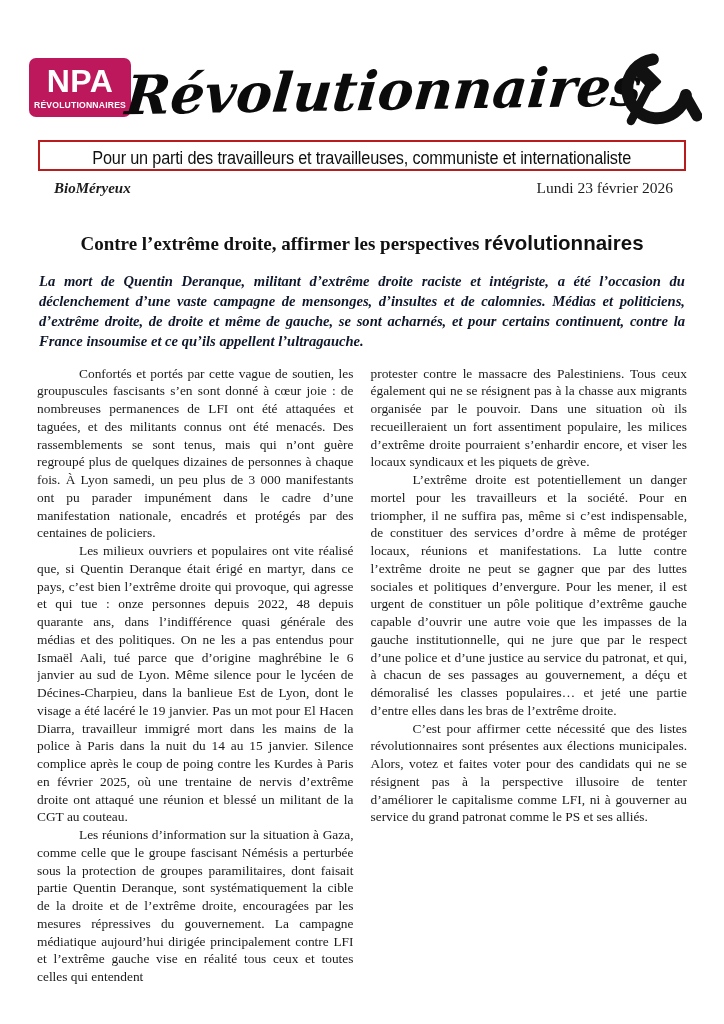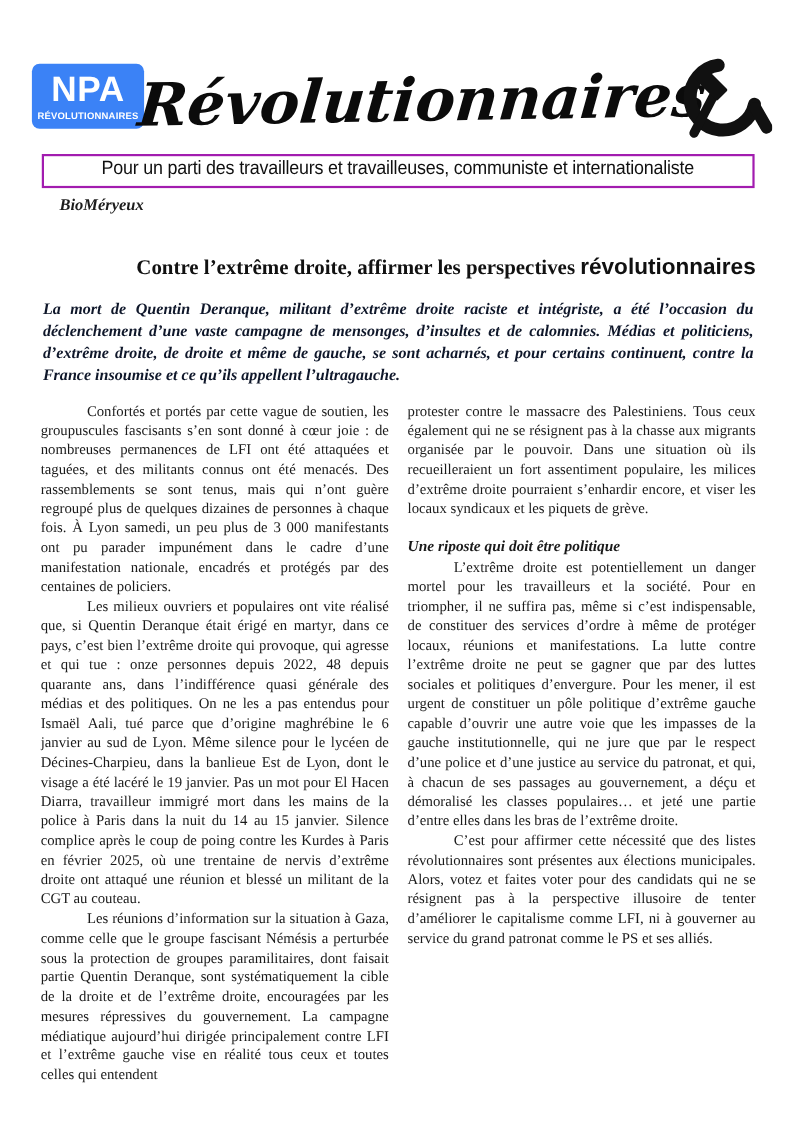--- a/index.html
+++ b/index.html
@@ -1,37 +1,37 @@
 <!DOCTYPE html>
 <html lang="fr"><head>
 <meta charset="utf-8">
 <style>
   html,body{margin:0;padding:0;background:#ffffff;}
   .page{position:relative;width:724px;height:1024px;background:#ffffff;color:#1c1c1c;overflow:hidden;
         font-family:"Liberation Serif",serif;}
   
-  .logo{position:absolute;left:29px;top:58px;width:102px;height:59px;background:#3b82f6;border-radius:7px;
+  .logo{position:absolute;left:29px;top:58px;width:102px;height:59px;background:#be185d;border-radius:7px;
         display:flex;flex-direction:column;align-items:center;justify-content:center;color:#fff;}
   .logo-npa{font-family:"Liberation Sans",sans-serif;font-weight:700;font-size:32px;line-height:1;letter-spacing:.5px;}
   .logo-sub{font-family:"Liberation Sans",sans-serif;font-weight:700;font-size:8.6px;line-height:1;letter-spacing:.2px;margin-top:4px;}
   .script-title{position:absolute;left:126px;top:62px;width:488px;text-align:center;color:#0b0b0b;
         font-family:"DejaVu Serif",serif;font-style:italic;font-weight:700;font-size:54px;line-height:1.1;
         transform:skewX(-6deg) rotate(-1deg);white-space:nowrap;}
   .hs{position:absolute;right:22px;top:50px;width:88px;height:88px;color:#111;}
   .hs svg{width:100%;height:100%;}
-  .banner{position:absolute;left:38px;top:140px;width:648px;height:31px;border:2px solid #a21caf;box-sizing:border-box;
-        display:flex;align-items:flex-start;justify-content:center;}
+  .banner{position:absolute;left:38px;top:140px;width:648px;height:31px;border:2px solid #b91c1c;box-sizing:border-box;
+        display:flex;align-items:flex-end;justify-content:center;}
   .banner span{font-family:"Liberation Sans",sans-serif;font-size:17.5px;letter-spacing:-.2px;color:#101010;
         transform:scaleX(.93);white-space:nowrap;}
   .edition-row{position:absolute;left:54px;top:179px;width:648px;display:flex;justify-content:space-between;align-items:center;gap:32px;}
   .edition{font-style:italic;font-weight:700;font-size:15px;}
   .date{font-size:15.5px;padding-right:29px;}
   
   .article{position:absolute;left:37px;top:231px;width:650px;}
-  .headline{margin:0 0 15px;text-align:right;font-weight:700;font-size:19px;line-height:1.2;color:#111;}
+  .headline{margin:0 0 15px;text-align:center;font-weight:700;font-size:19px;line-height:1.2;color:#111;}
   .headline .accent{font-family:"Liberation Sans",sans-serif;font-weight:700;font-size:20.5px;}
   .intro{margin:0 2px 13px;text-align:justify;font-style:italic;font-weight:700;font-size:14.6px;line-height:20.2px;color:#0f172a;}
   .columns{display:flex;gap:17px;height:648px;overflow:hidden;}
   .col{width:316.5px;font-size:13.4px;line-height:17.75px;text-align:justify;color:#1a1a1a;}
   .blk{margin:0;}
   .heading{font-style:italic;font-weight:700;font-size:14px;text-align:left;}
   .col .heading:not(:first-child){margin-top:17.75px;}
   .para{text-indent:42px;}
   .para_cont{text-indent:0;}
   .para_bold{font-weight:700;text-indent:42px;}
@@ -59,36 +59,36 @@
         <rect x="19" y="22" width="37" height="17" rx="2" fill="currentColor" transform="rotate(45 37.5 30.5)"></rect>
       </svg>
     </div>
 
     <div class="banner">
       <span>Pour un parti des travailleurs et travailleuses, communiste et internationaliste</span>
     </div>
 
     <div class="edition-row">
       <span class="edition">BioMéryeux</span>
+      <span class="date">Lundi 23 février 2026</span>
     </div>
   </header>
 
   <main class="article">
     <h1 class="headline"><span>Contre l’extrême droite, affirmer les perspectives</span> <span class="accent">révolutionnaires</span></h1>
 
     <p class="intro">La mort de Quentin Deranque, militant d’extrême droite raciste et intégriste, a été l’occasion du déclenchement d’une vaste campagne de mensonges, d’insultes et de calomnies. Médias et politiciens, d’extrême droite, de droite et même de gauche, se sont acharnés, et pour certains continuent, contre la France insoumise et ce qu’ils appellent l’ultragauche.</p>
 
     <div class="columns">
       <div class="col">
           <p class="blk para">Confortés et portés par cette vague de soutien, les groupuscules fascisants s’en sont donné à cœur joie : de nombreuses permanences de LFI ont été attaquées et taguées, et des militants connus ont été menacés. Des rassemblements se sont tenus, mais qui n’ont guère regroupé plus de quelques dizaines de personnes à chaque fois. À Lyon samedi, un peu plus de 3 000 manifestants ont pu parader impunément dans le cadre d’une manifestation nationale, encadrés et protégés par des centaines de policiers.</p>
           <p class="blk para">Les milieux ouvriers et populaires ont vite réalisé que, si Quentin Deranque était érigé en martyr, dans ce pays, c’est bien l’extrême droite qui provoque, qui agresse et qui tue : onze personnes depuis 2022, 48 depuis quarante ans, dans l’indifférence quasi générale des médias et des politiques. On ne les a pas entendus pour Ismaël Aali, tué parce que d’origine maghrébine le 6 janvier au sud de Lyon. Même silence pour le lycéen de Décines-Charpieu, dans la banlieue Est de Lyon, dont le visage a été lacéré le 19 janvier. Pas un mot pour El Hacen Diarra, travailleur immigré mort dans les mains de la police à Paris dans la nuit du 14 au 15 janvier. Silence complice après le coup de poing contre les Kurdes à Paris en février 2025, où une trentaine de nervis d’extrême droite ont attaqué une réunion et blessé un militant de la CGT au couteau.</p>
           <p class="blk para">Les réunions d’information sur la situation à Gaza, comme celle que le groupe fascisant Némésis a perturbée sous la protection de groupes paramilitaires, dont faisait partie Quentin Deranque, sont systématiquement la cible de la droite et de l’extrême droite, encouragées par les mesures répressives du gouvernement. La campagne médiatique aujourd’hui dirigée principalement contre LFI et l’extrême gauche vise en réalité tous ceux et toutes celles qui entendent</p>
         </div>
       <div class="col">
           <p class="blk para_cont">protester contre le massacre des Palestiniens. Tous ceux également qui ne se résignent pas à la chasse aux migrants organisée par le pouvoir. Dans une situation où ils recueilleraient un fort assentiment populaire, les milices d’extrême droite pourraient s’enhardir encore, et viser les locaux syndicaux et les piquets de grève.</p>
-          <div class="blk heading">Une riposte qui doit être politique</div>
           <p class="blk para">L’extrême droite est potentiellement un danger mortel pour les travailleurs et la société. Pour en triompher, il ne suffira pas, même si c’est indispensable, de constituer des services d’ordre à même de protéger locaux, réunions et manifestations. La lutte contre l’extrême droite ne peut se gagner que par des luttes sociales et politiques d’envergure. Pour les mener, il est urgent de constituer un pôle politique d’extrême gauche capable d’ouvrir une autre voie que les impasses de la gauche institutionnelle, qui ne jure que par le respect d’une police et d’une justice au service du patronat, et qui, à chacun de ses passages au gouvernement, a déçu et démoralisé les classes populaires… et jeté une partie d’entre elles dans les bras de l’extrême droite.</p>
           <p class="blk para">C’est pour affirmer cette nécessité que des listes révolutionnaires sont présentes aux élections municipales. Alors, votez et faites voter pour des candidats qui ne se résignent pas à la perspective illusoire de tenter d’améliorer le capitalisme comme LFI, ni à gouverner au service du grand patronat comme le PS et ses alliés.</p>
         </div>
     </div>
   </main>
 
 </div>
 
 </body></html>

